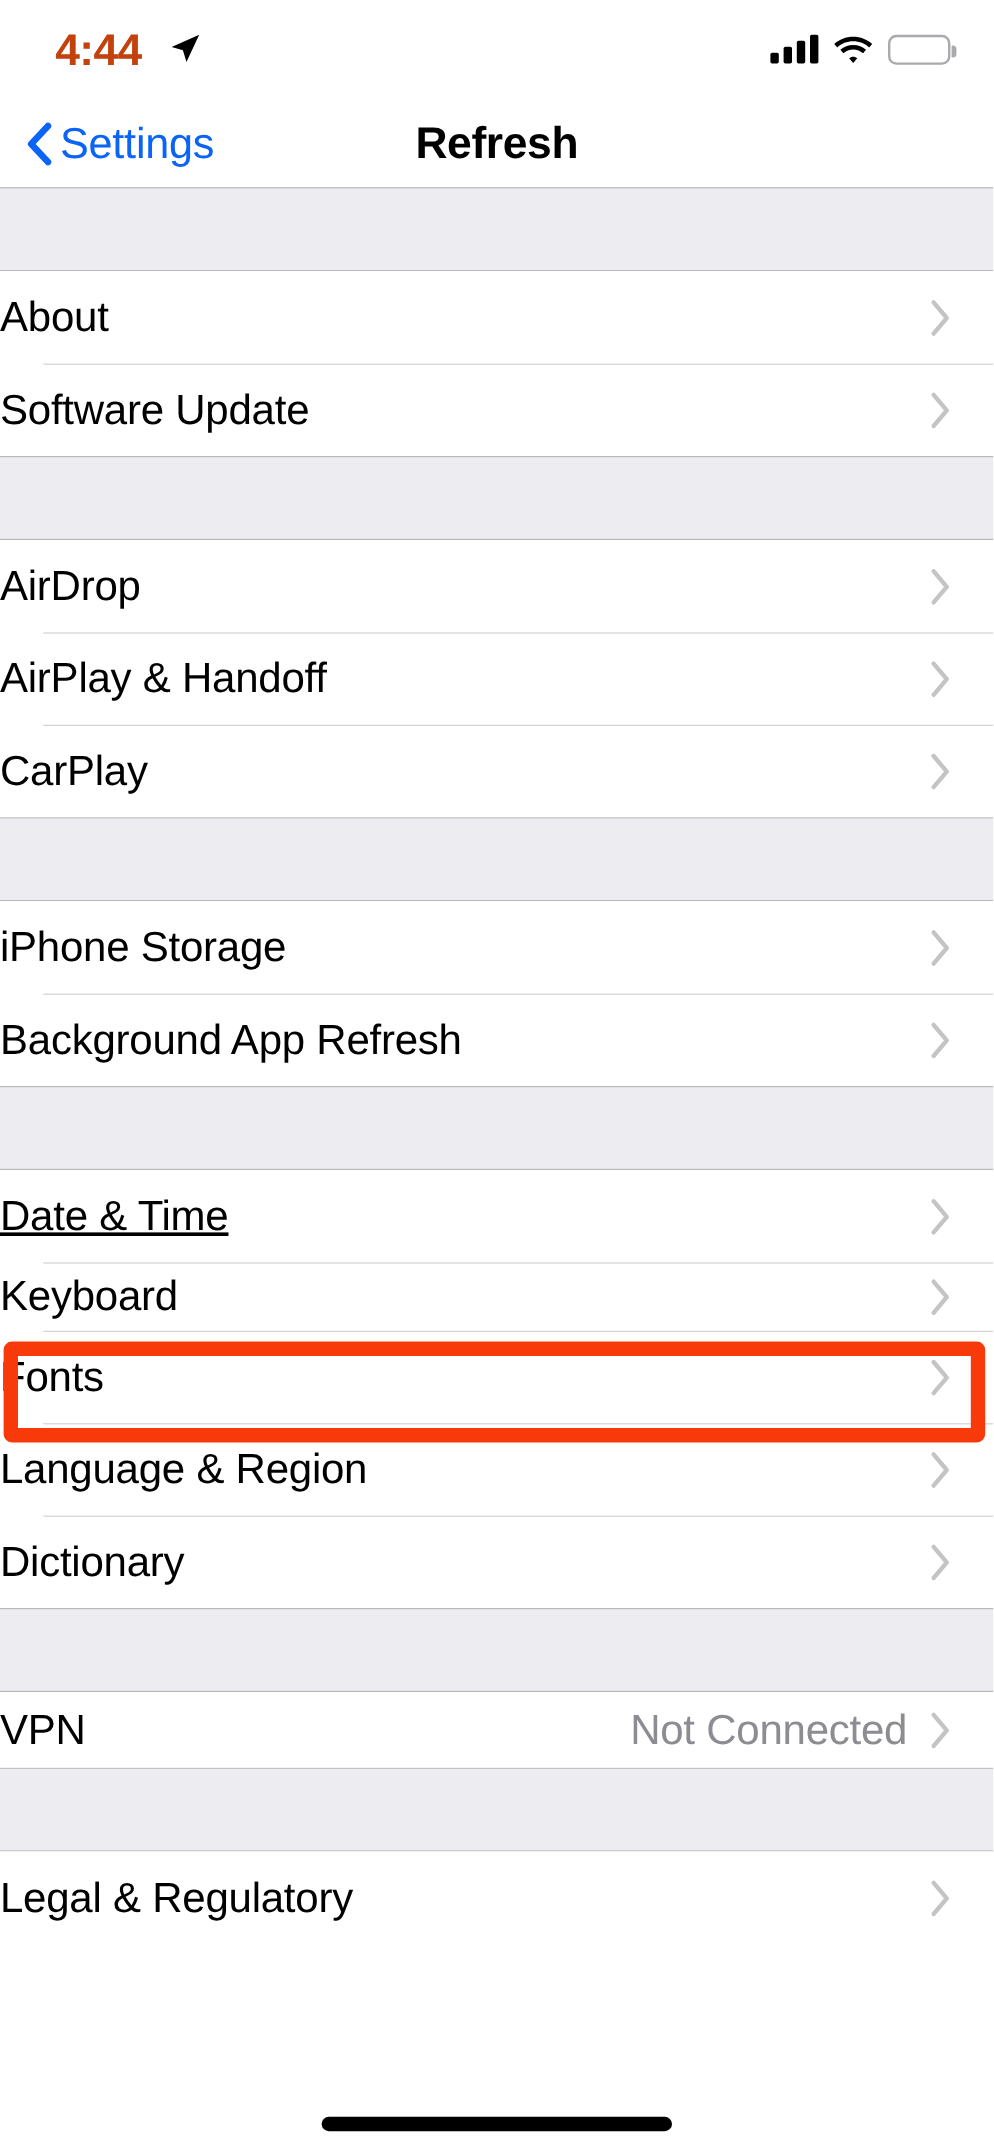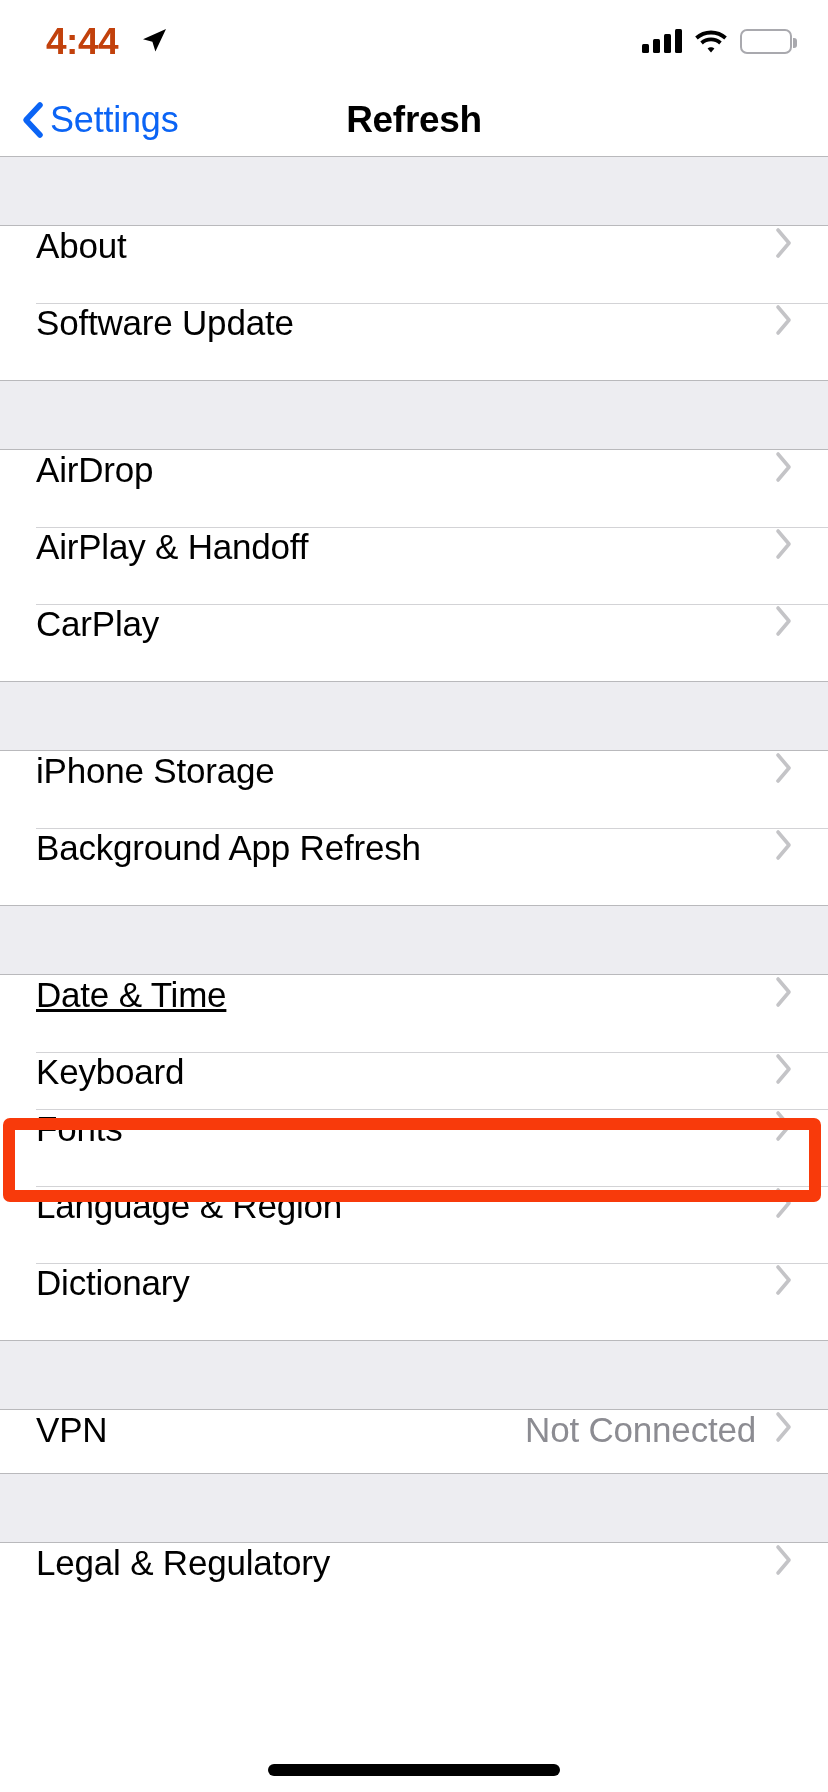--- a/index.html
+++ b/index.html
@@ -117,22 +117,21 @@
     background:#EDEDF1;
     border-top:1.6px solid #B9B9BC;
     border-bottom:1.6px solid #B9B9BC;
     width:100%;
   }
   .group { background:#FFFFFF; width:100%; }
   .row {
     position:relative;
     height:77px;
     display:flex;
-    align-items:flex-start;
-    padding-left:36px;
+    align-items:center;
     padding-right:34px;
     background:#FFFFFF;
     cursor:pointer;
   }
   .row + .row::before {
     content:"";
     position:absolute;
     left:36px; right:0; top:0;
     height:1.4px;
     background:#D3D3D6;

